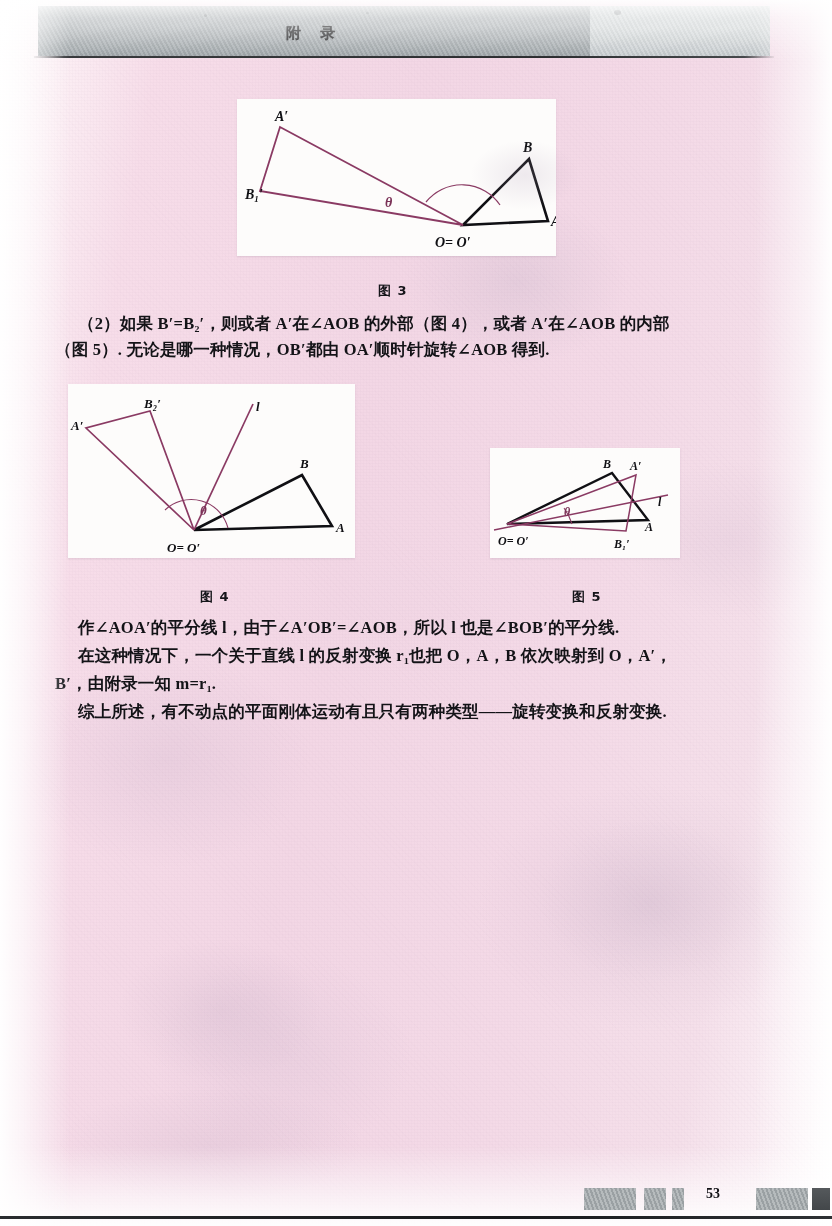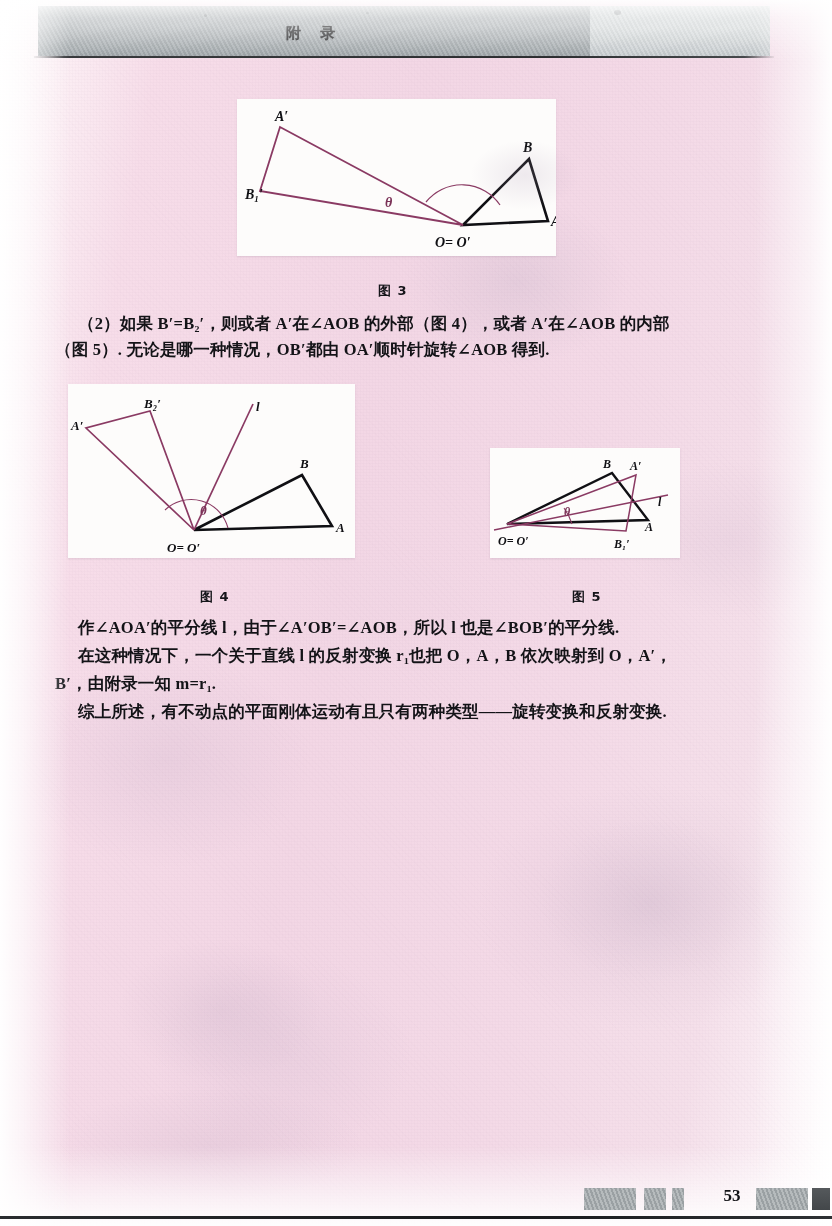--- a/index.html
+++ b/index.html
@@ -149,26 +149,26 @@
   .fb-b { left: 644px; width: 22px;
     background: repeating-linear-gradient(70deg, #9aa0a3 0 2px, #b6bbbd 2px 4px); }
   .fb-c { left: 672px; width: 12px;
     background: repeating-linear-gradient(70deg, #9aa0a3 0 2px, #b6bbbd 2px 4px); }
   .fb-d { left: 756px; width: 52px;
     background: repeating-linear-gradient(70deg, #9aa0a3 0 2px, #b6bbbd 2px 4px); }
   .fb-e { left: 812px; width: 18px;
     background: linear-gradient(180deg, #55595c, #43474a); }
   #page-number {
     position: absolute;
-    left: 712px;
+    left: 680px;
     top: 1186px;
     width: 40px;
-    text-align: center;
+    text-align: right;
     font-family: "Liberation Serif", "DejaVu Serif", serif;
-    font-size: 17px;
+    font-size: 14px;
     font-weight: bold;
     color: #121216;
   }
 
   
   .smudge {
     position: absolute;
     border-radius: 50%;
     pointer-events: none;
   }

